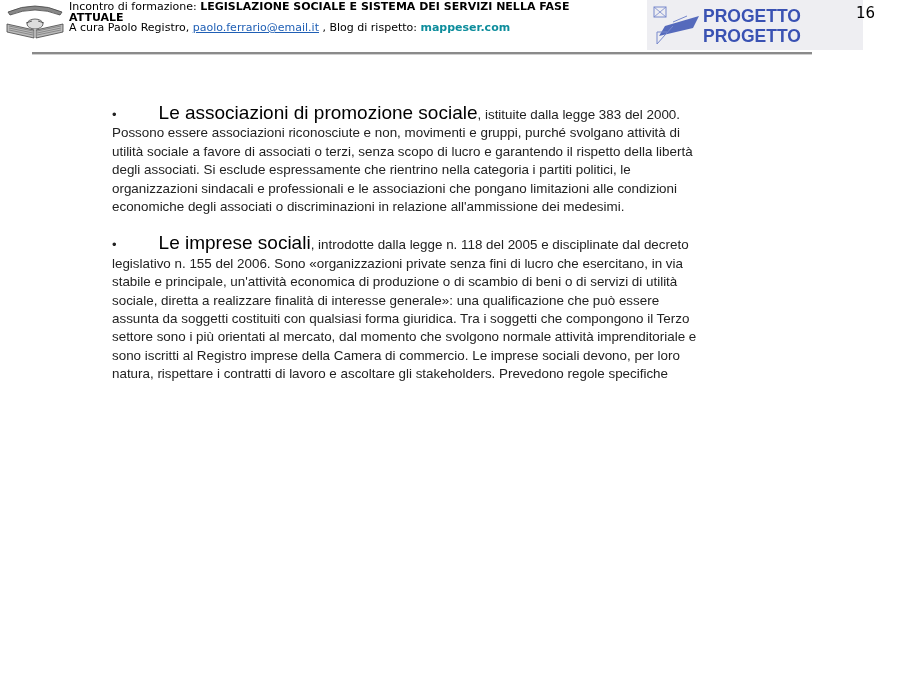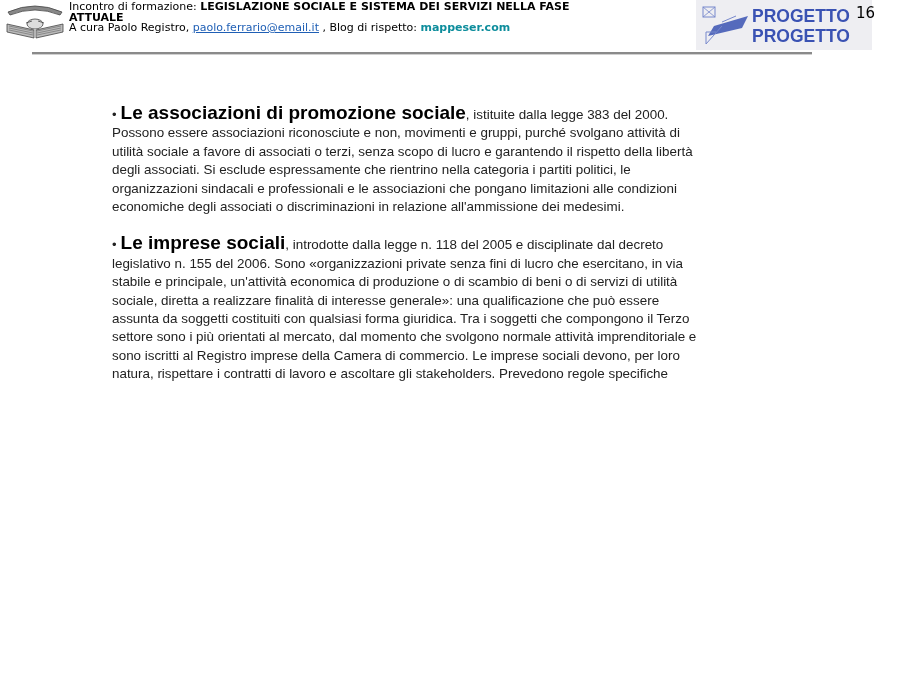--- a/index.html
+++ b/index.html
@@ -5,29 +5,29 @@
   html, body { margin: 0; padding: 0; background: #ffffff; }
   body { width: 900px; height: 675px; position: relative; overflow: hidden; font-family: "DejaVu Sans", sans-serif; color: #000; }
 
   .header { position: absolute; left: 0; top: 0; width: 900px; height: 56px; }
   .left-logo { position: absolute; left: 4px; top: 2px; width: 62px; height: 40px; }
   .header-text { position: absolute; left: 69px; top: 2px; font-size: 11px; line-height: 10.5px; color: #000; font-family: "DejaVu Sans", sans-serif; }
   .header-text .line { white-space: nowrap; }
   .header-text b { font-weight: bold; }
   .header-text a.email { color: #1f5fb5; text-decoration: underline; }
   .header-text a.blog { color: #0d8d9c; font-weight: bold; }
-  .right-logo { position: absolute; left: 696px; top: 0; width: 176px; height: 50px; background: #eeeef2; }
+  .right-logo { position: absolute; left: 647px; top: 0; width: 176px; height: 50px; background: #eeeef2; padding-left: 40px; }
   .right-logo .brand { position: absolute; left: 56px; top: 6px; font-family: "Liberation Sans", sans-serif; font-weight: bold; font-size: 17.5px; line-height: 20px; color: #3a52b3; }
   .page-num { position: absolute; left: 856px; top: 4px; font-size: 15px; color: #000; font-family: "DejaVu Sans", sans-serif; }
   .rule { position: absolute; left: 32px; top: 52px; width: 780px; height: 2px; background: #8a8a8a; border-bottom: 1px solid #d0d0d0; }
 
   .content { position: absolute; left: 112px; top: 104px; width: 590px; font-family: "Liberation Sans", sans-serif; font-size: 13.4px; line-height: 18.4px; color: #222; }
   .para { margin: 0 0 18px 0; }
   .para .bullet { font-size: 13px; margin-right: 4px; }
-  .para .lead { font-weight: bold; font-size: 19px; color: #000; }
+  .para .lead { font-weight: normal; font-size: 19px; color: #000; margin-left: 38px; }
 </style>
 </head>
 <body>
 
 <div class="header">
   <div class="left-logo">
     <svg width="62" height="40" viewBox="0 0 62 40">
       <path d="M4 10 Q31 -2 58 10 L56 13 Q31 3 6 13 Z" fill="#888" stroke="#444" stroke-width="0.8"></path>
       <path d="M3 22 L30 28 L30 36 L3 30 Z" fill="#bbb" stroke="#444" stroke-width="0.8"></path>
       <path d="M59 22 L32 28 L32 36 L59 30 Z" fill="#bbb" stroke="#444" stroke-width="0.8"></path>

